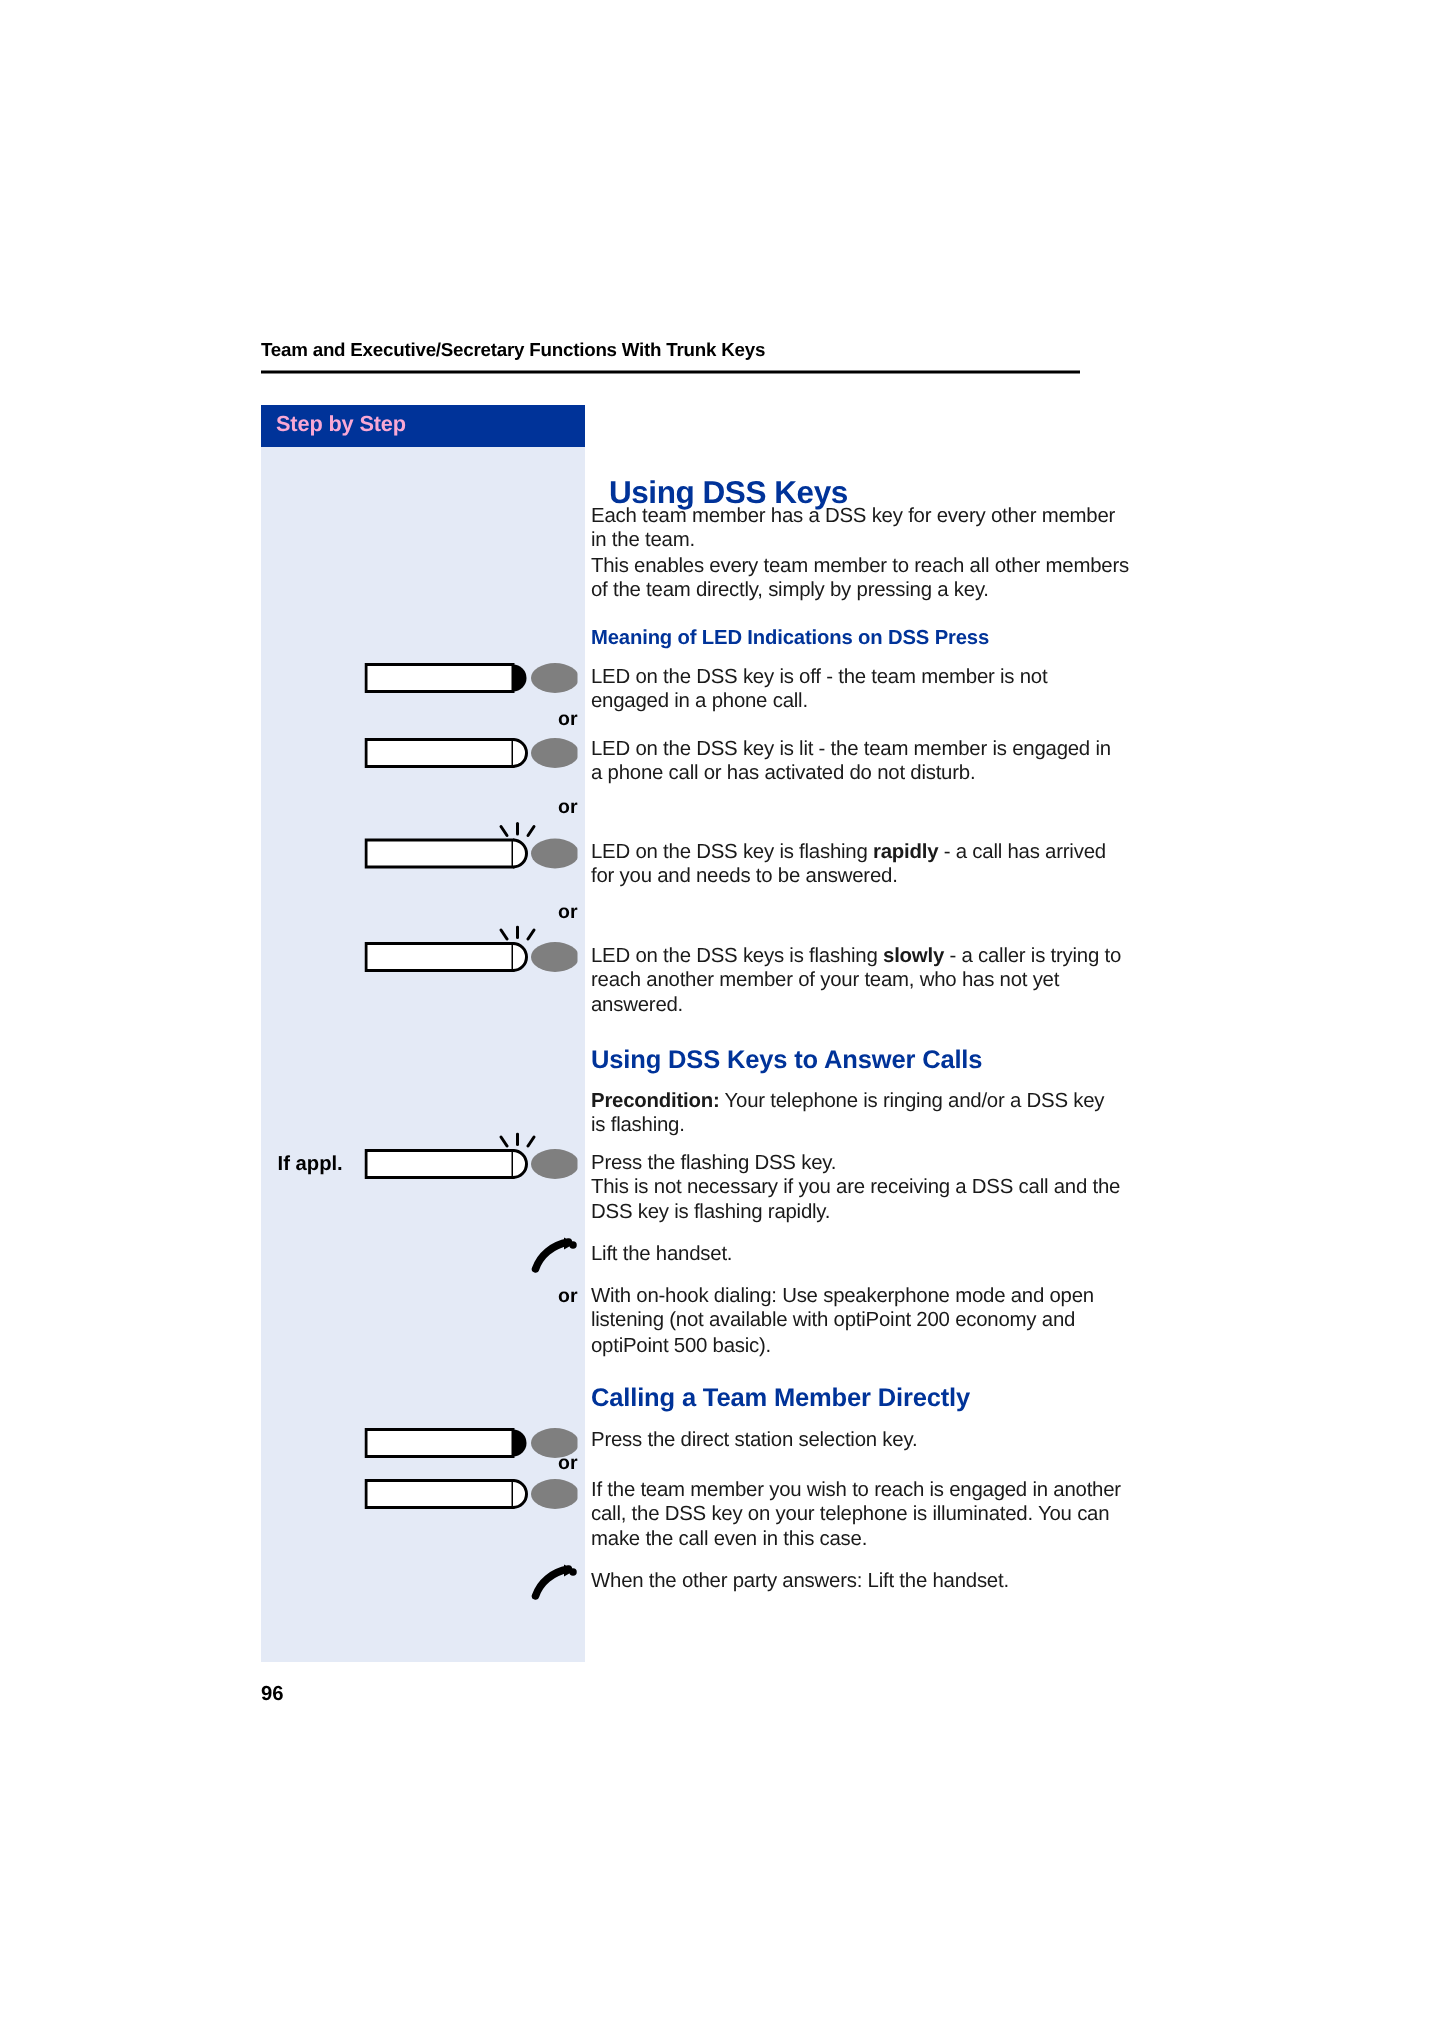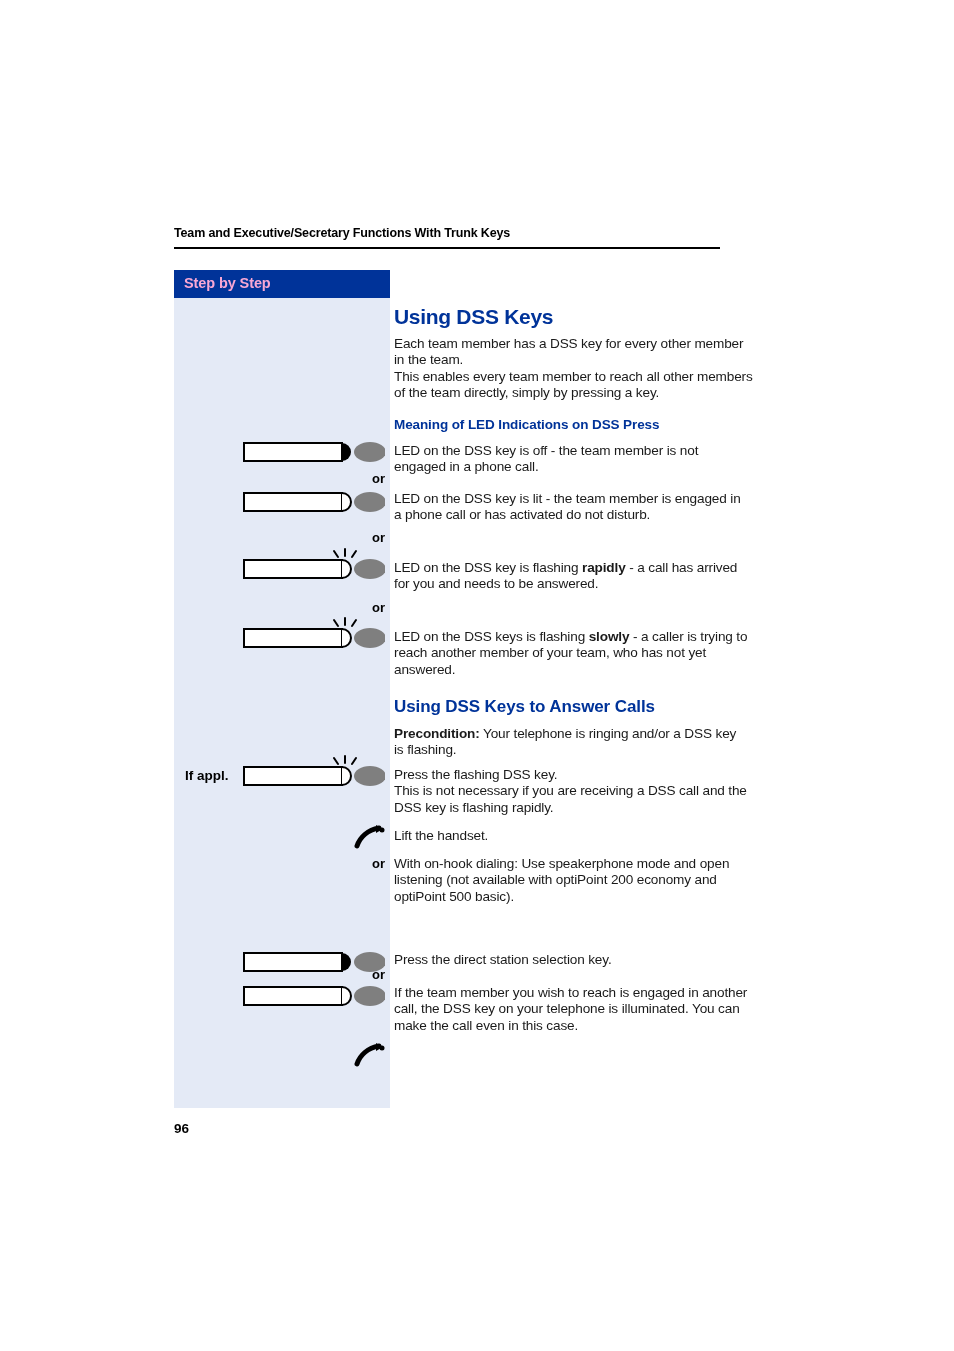--- a/index.html
+++ b/index.html
@@ -70,21 +70,21 @@
     font-size: 14.5px;
     font-weight: bold;
     color: #f9a8d4;
     letter-spacing: -0.1px;
   }
 
   h1.sect {
     font-size: 21px;
     font-weight: bold;
     color: #003399;
-    margin: 0;
+    margin: 12px;
     letter-spacing: -0.3px;
     line-height: 1.1;
   }
   h2.subsect {
     font-size: 13.5px;
     font-weight: bold;
     color: #003399;
     margin: 0;
     letter-spacing: -0.1px;
     line-height: 1.2;
@@ -274,21 +274,23 @@
 
   <p class="body abs" style="left:394px; top:726px; width:350px;"><b>Precondition:</b><span> Your telephone is ringing and/or a DSS key is flashing.</span></p>
 
   <p class="body abs" style="left:394px; top:828px; width:354px;">Lift the handset.</p>
 
   <p class="body abs" style="left:394px; top:767px; width:354px; white-space:pre-line;">Press the flashing DSS key.
 This is not necessary if you are receiving a DSS call and the DSS key is flashing rapidly.</p>
 
   <p class="body abs" style="left:394px; top:856px; width:354px;">With on-hook dialing: Use speakerphone mode and open listening (not available with optiPoint 200 economy and optiPoint 500 basic).</p>
 
+  <h2 class="subsect abs" style="left:394px; top:922px; width:360px; font-size:17px;">Calling a Team Member Directly</h2>
 
   <p class="body abs" style="left:394px; top:952px; width:354px;">Press the direct station selection key.</p>
 
   <p class="body abs" style="left:394px; top:985px; width:358px;">If the team member you wish to reach is engaged in another call, the DSS key on your telephone is illuminated. You can make the call even in this case.</p>
 
+  <p class="body abs" style="left:394px; top:1046px; width:354px;">When the other party answers: Lift the handset.</p>
 
   <div class="folio">96</div>
 
 </div>
 
 </body></html>

